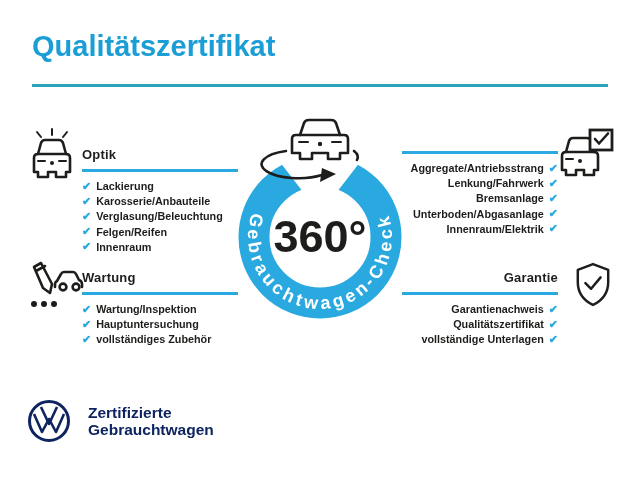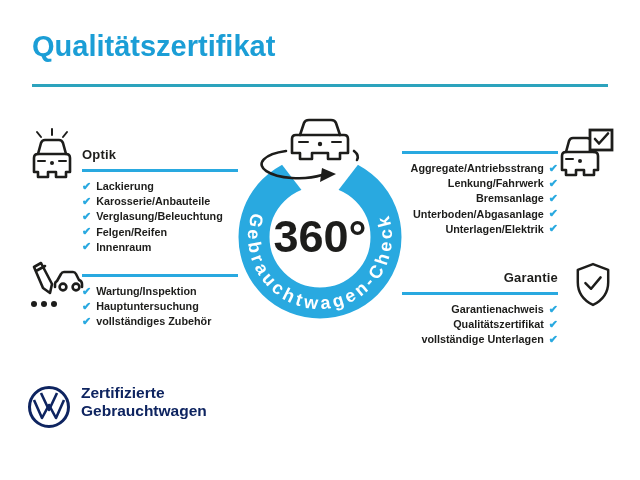--- a/index.html
+++ b/index.html
@@ -26,21 +26,21 @@
   #sec-wartung{left:82px;top:269px;}
   #sec-garantie{right:82px;top:269px;}
 
   .absicon{position:absolute;}
   #optik-icon{left:28px;top:128px;}
   #technik-icon{left:558px;top:128px;}
   #wartung-icon{left:26px;top:260px;}
   #garantie-icon{left:574px;top:262px;}
   #center-graphic{left:200px;top:113px;}
 
-  #footer{position:absolute;left:26px;top:384px;display:flex;align-items:flex-start;gap:9px;}
+  #footer{position:absolute;left:26px;top:398px;display:flex;align-items:center;gap:16px;}
   #footer .brand{color:var(--navy);font-weight:bold;font-size:15.5px;line-height:17.5px;}
 
   svg .stroke{fill:none;stroke:var(--ink);stroke-width:2.6;stroke-linecap:round;stroke-linejoin:round;}
   svg .thin{stroke-width:2;}
   svg .fillink{fill:var(--ink);stroke:none;}
 </style>
 </head>
 <body>
 
 <div class="stage">
@@ -141,26 +141,27 @@
       <li class="item">
           <span class="check">✔</span>
           <span class="ilabel">Bremsanlage</span>
         </li>
       <li class="item">
           <span class="check">✔</span>
           <span class="ilabel">Unterboden/Abgasanlage</span>
         </li>
       <li class="item">
           <span class="check">✔</span>
-          <span class="ilabel">Unterlagen/Elektrik</span>
+          <span class="ilabel">Innenraum/Elektrik</span>
         </li>
     </ul>
   </section>
 
   <section class="section left" id="sec-wartung">
+    <h2>Wartung</h2>
     <div class="srule"></div>
     <ul>
       <li class="item">
           <span class="check">✔</span>
           <span class="ilabel">Wartung/Inspektion</span>
         </li>
       <li class="item">
           <span class="check">✔</span>
           <span class="ilabel">Hauptuntersuchung</span>
         </li>

